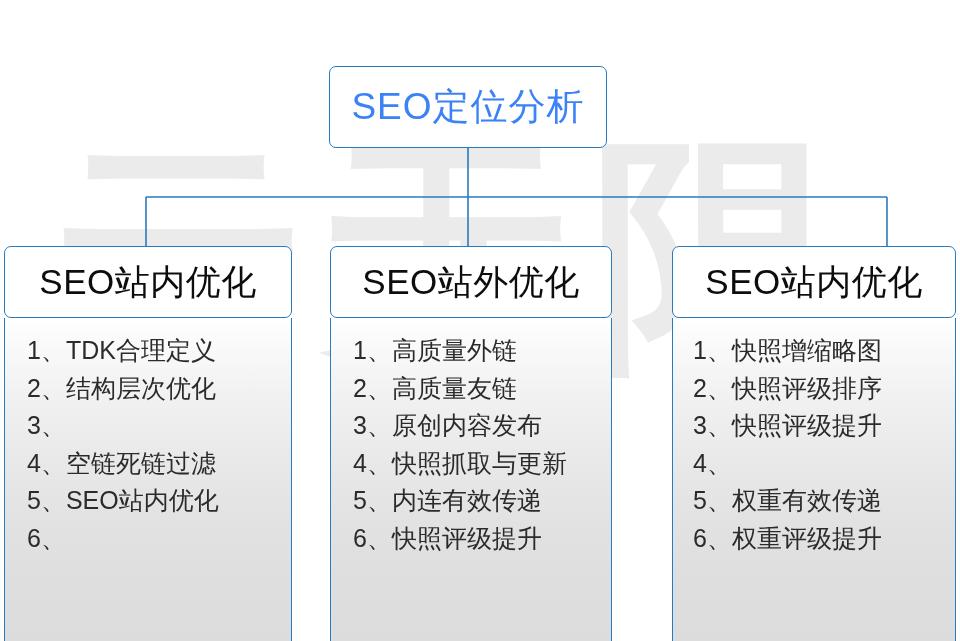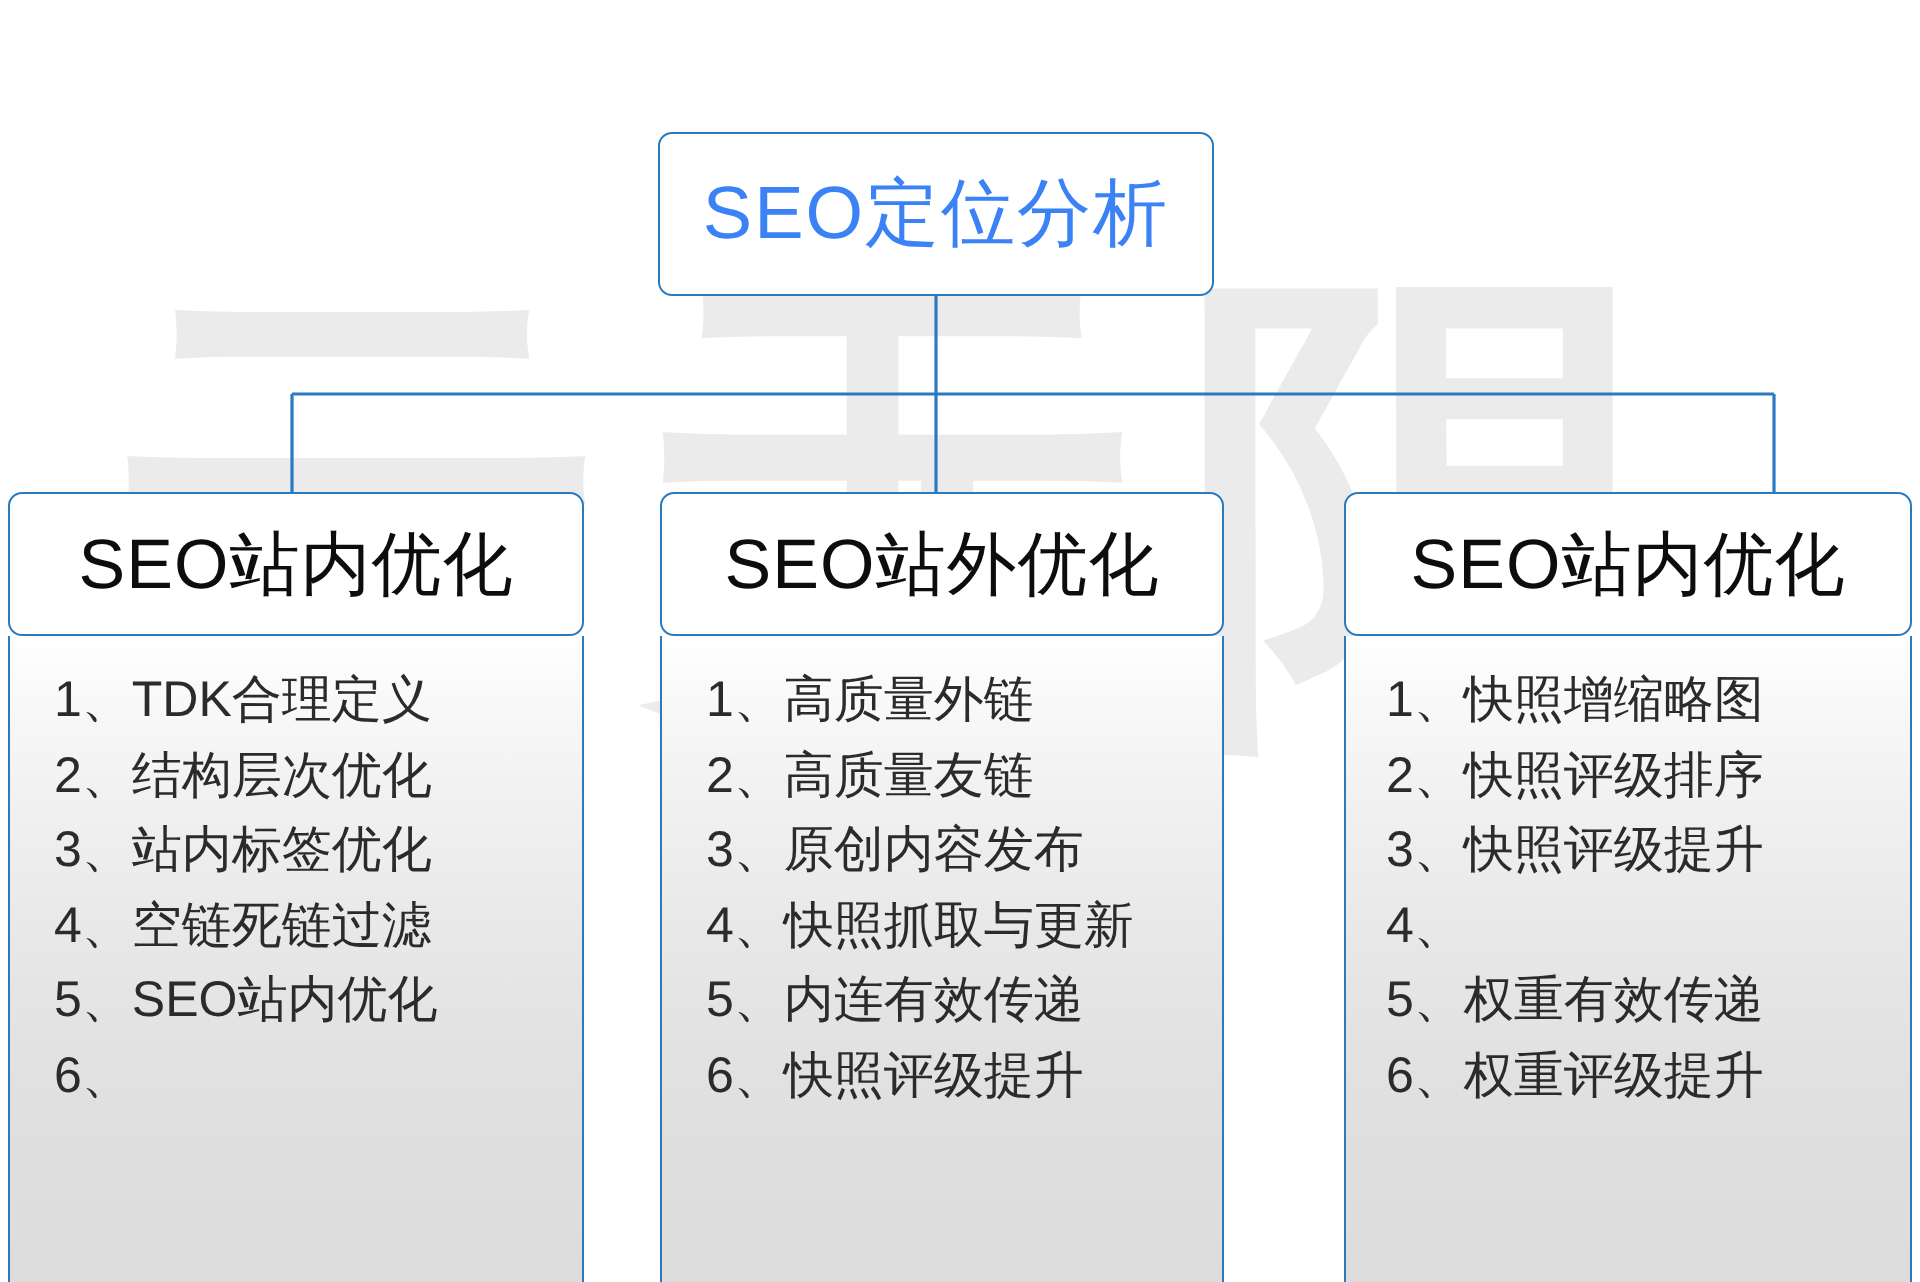--- a/index.html
+++ b/index.html
@@ -178,21 +178,20 @@
         <li class="item-row">
           <span class="item-num">1、</span>
           <span class="item-text">TDK合理定义</span>
         </li>
         <li class="item-row">
           <span class="item-num">2、</span>
           <span class="item-text">结构层次优化</span>
         </li>
         <li class="item-row">
           <span class="item-num">3、</span>
-          <span class="item-text">站内标签优化</span>
         </li>
         <li class="item-row">
           <span class="item-num">4、</span>
           <span class="item-text">空链死链过滤</span>
         </li>
         <li class="item-row">
           <span class="item-num">5、</span>
           <span class="item-text">SEO站内优化</span>
         </li>
         <li class="item-row">

